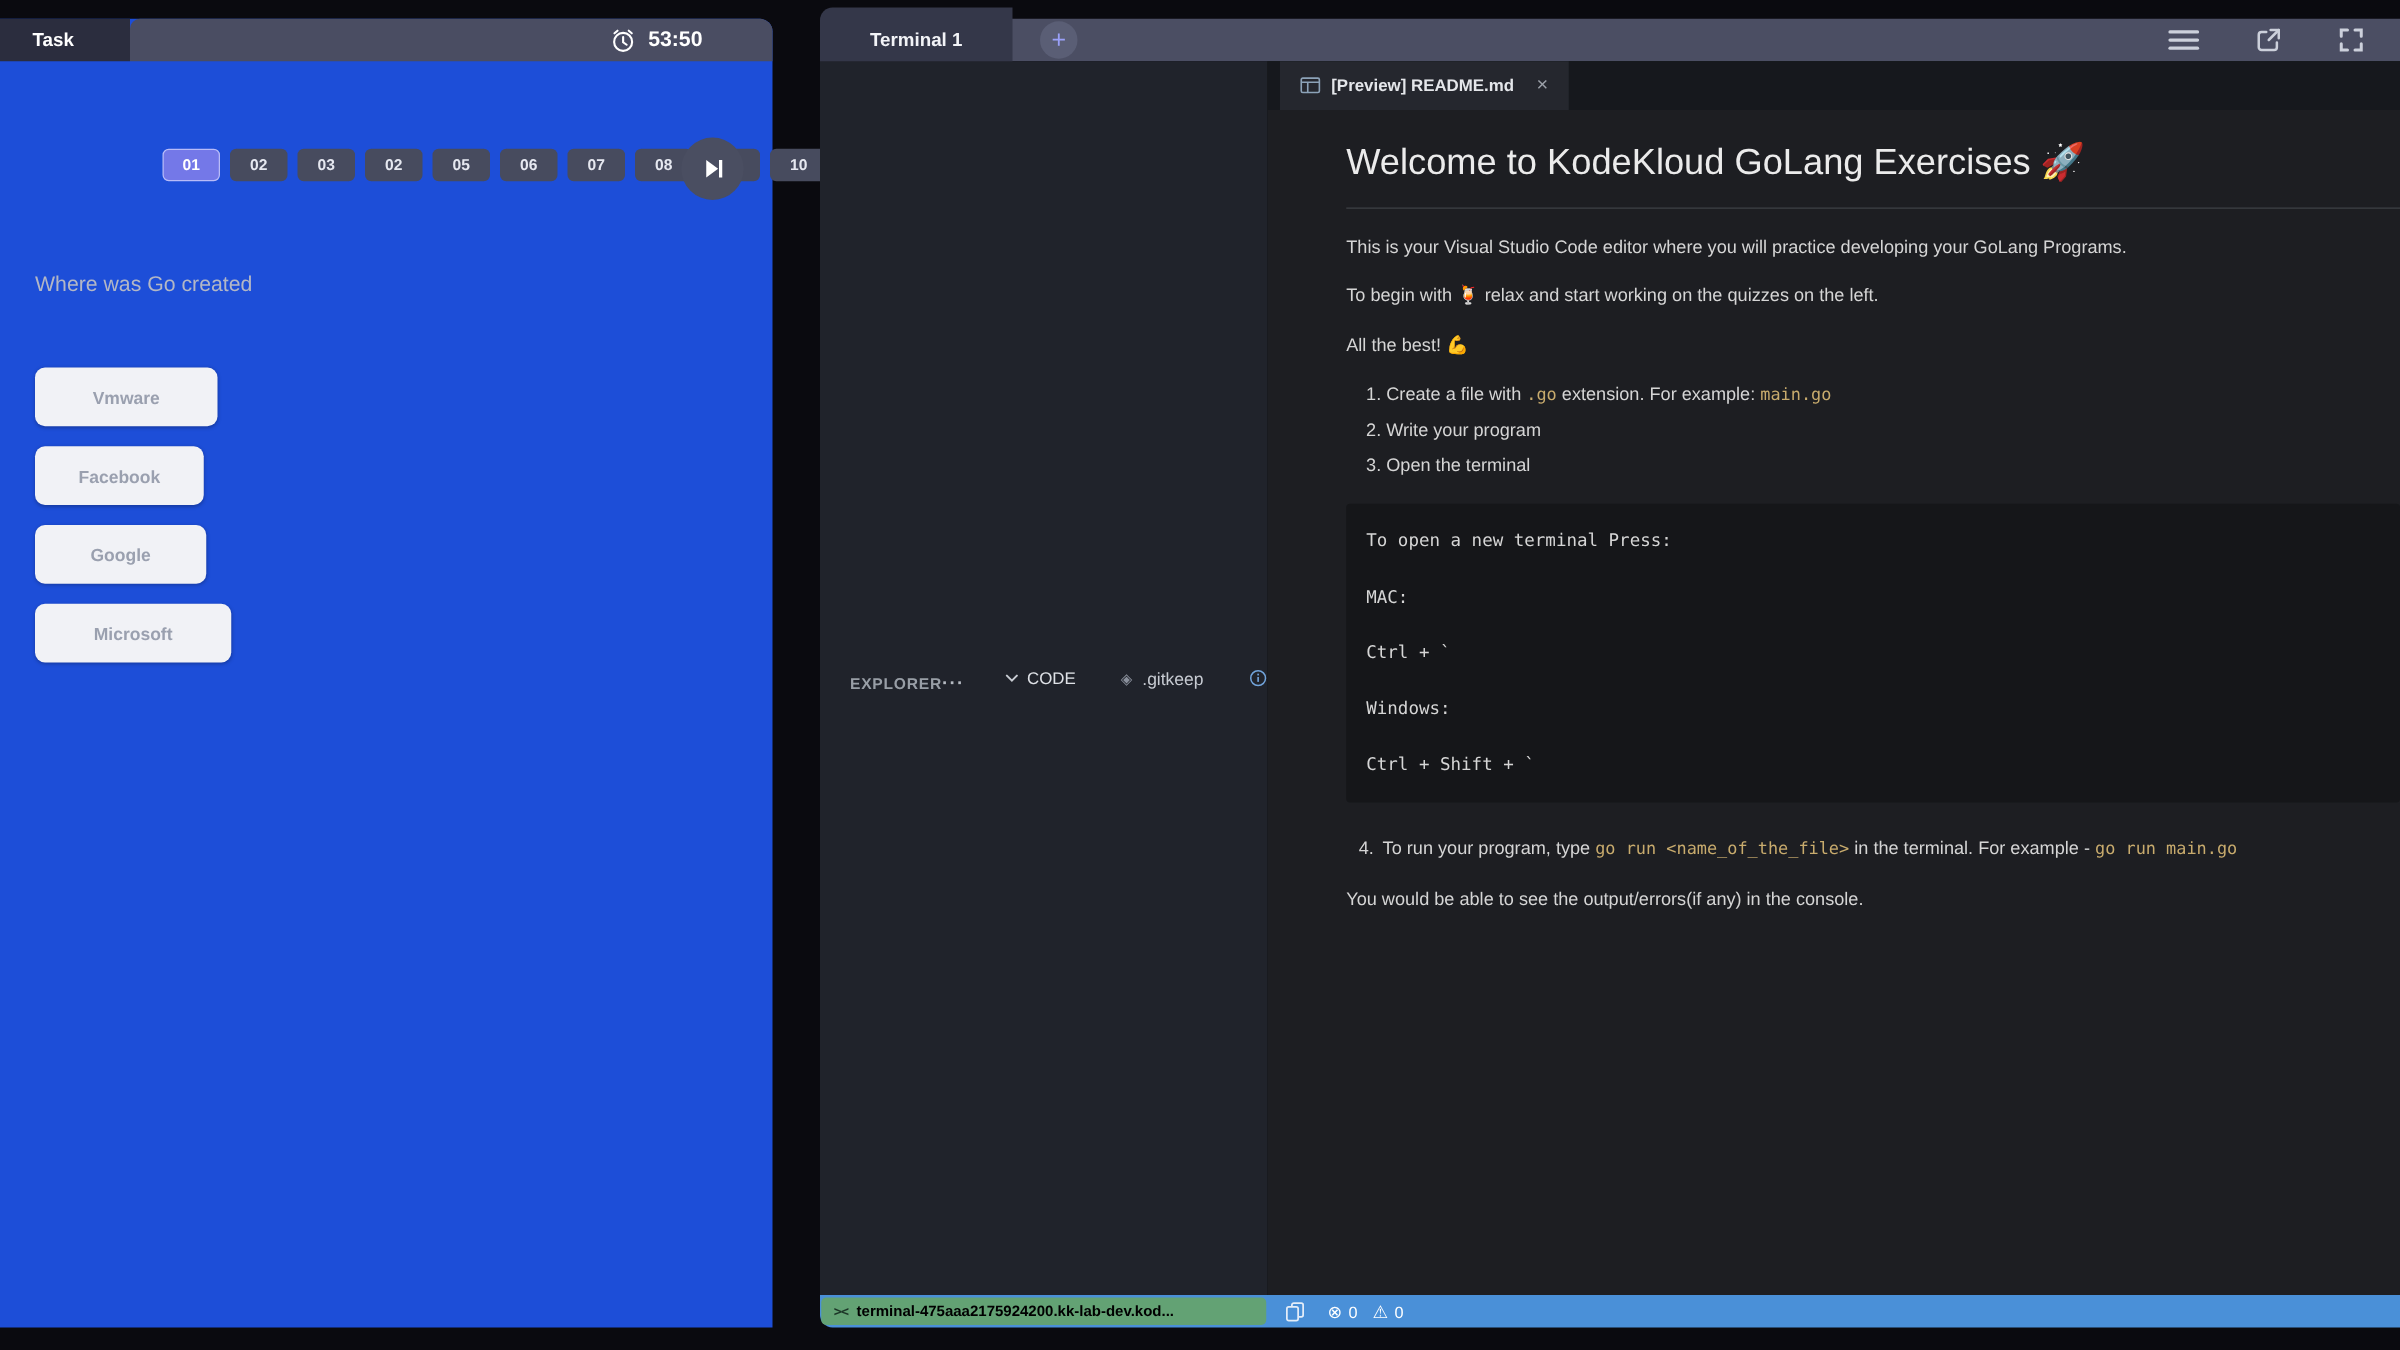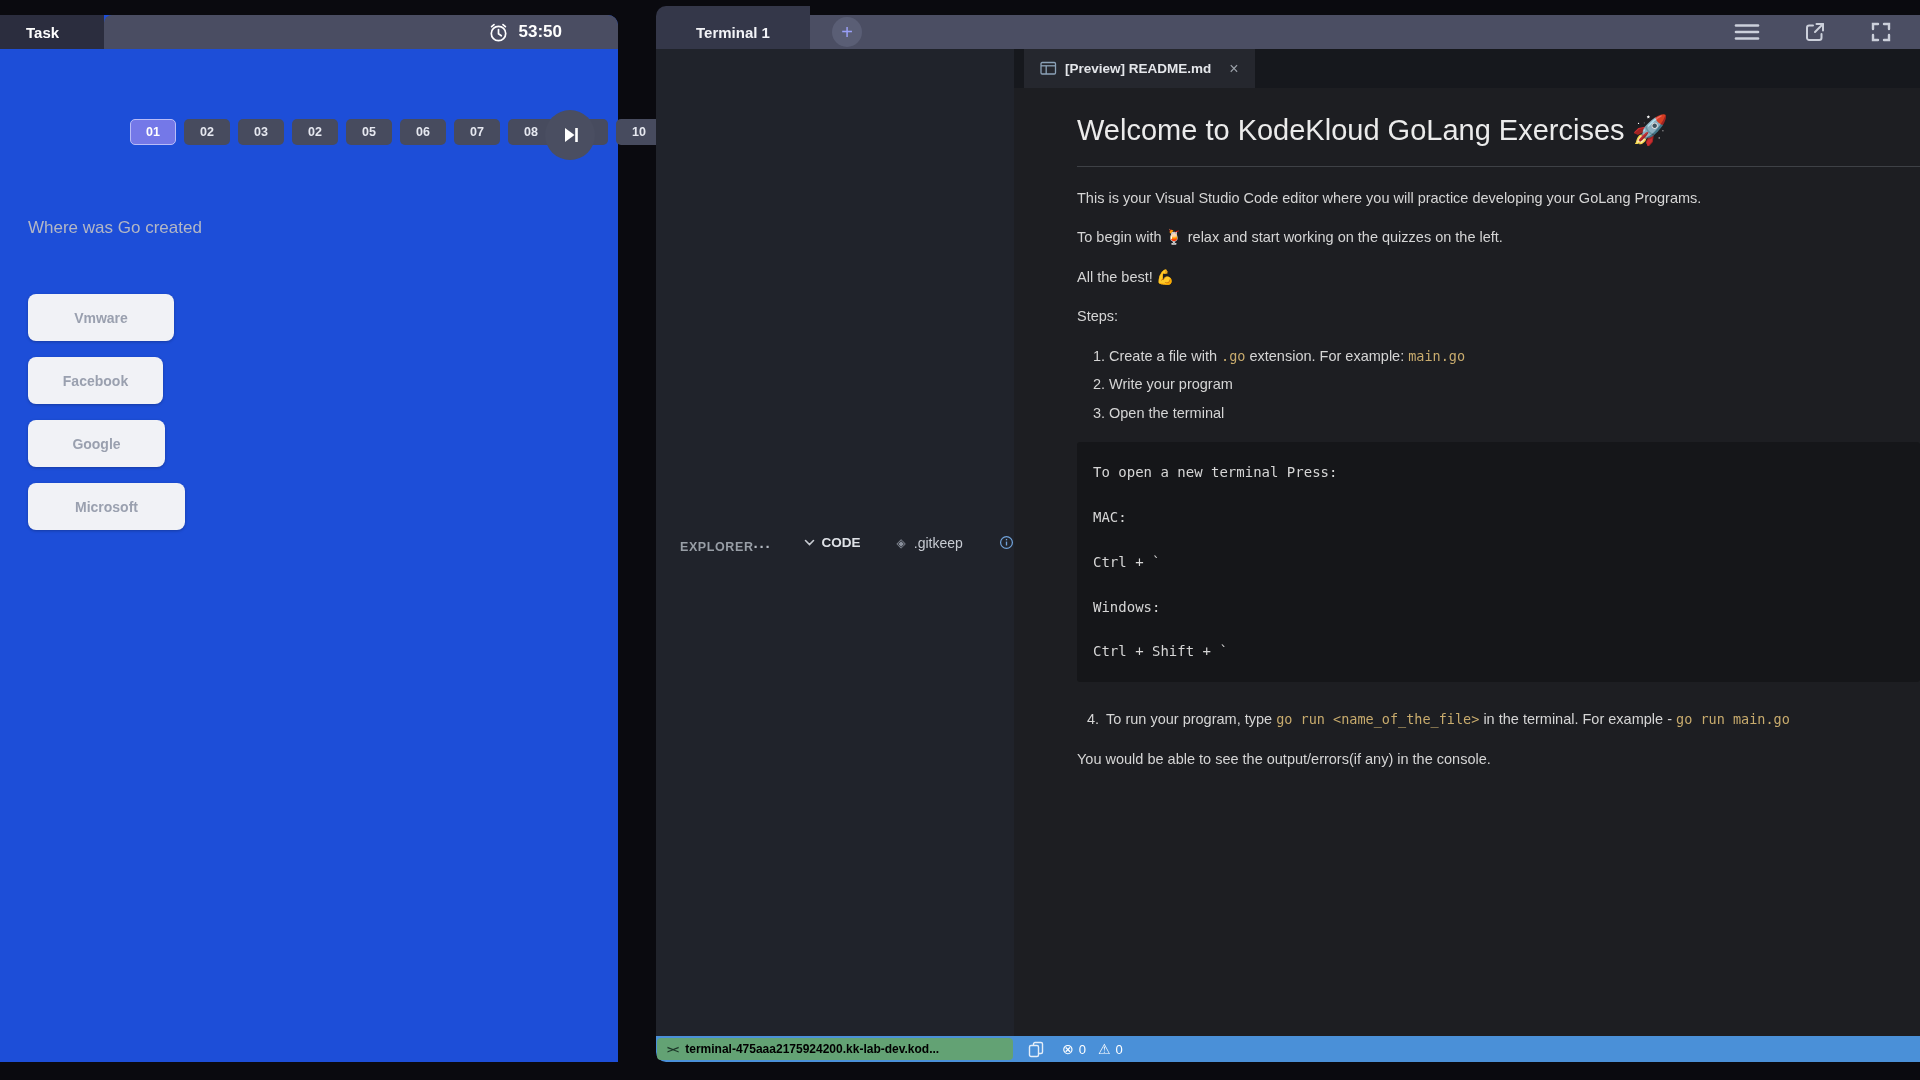--- a/index.html
+++ b/index.html
@@ -52,21 +52,21 @@
               align-items:center; justify-content:center; padding:0; }
 
   .vs-body { flex:1; display:flex; min-height:0; }
   .sidebar { width:358px; background:#20232b; display:flex; flex-direction:row; flex:none; }
   .explorer-row { display:flex; justify-content:space-between; align-items:center;
                   padding:16px 20px 8px 24px; }
   .explorer-title { font-size:12.5px; font-weight:600; letter-spacing:0.6px; color:#989ea6; }
   .ellipsis { color:#b5bac2; font-size:15px; font-weight:bold; letter-spacing:1px;
               background:none; border:none; cursor:pointer; }
   .tree-row { display:flex; align-items:center; gap:7px; padding:5px 0 5px 12px; cursor:pointer; }
-  .tree-row.folder { font-size:13.5px; font-weight:bold; color:#dfe2e7;text-align:center; }
+  .tree-row.folder { font-size:13.5px; font-weight:normal; color:#dfe2e7;text-align:center; }
   .file-row { display:flex; align-items:center; gap:8px; padding:5px 0 5px 36px;
               font-size:14px; color:#c7cbd2; cursor:pointer; }
   .sidebar-spacer { flex:1; }
   .outline-row { border-top:1px solid #2e323b; height:25px; display:flex;
                  align-items:center; gap:7px; padding-left:16px; cursor:pointer;
                  font-size:12.5px; font-weight:bold; color:#c3c7ce; }
 
   .editor { flex:1; min-width:0; display:flex; flex-direction:column; background:#1d1e22; }
   .tabstrip { height:39px; background:#16181d; display:flex; flex:none; }
   .editor-tab { margin-left:10px; height:39px; padding:0 16px; background:#25272e;
@@ -263,21 +263,20 @@
             <span>×</span>
           </button>
         </div>
       </div>
 
       <div class="md-content">
         <h1>Welcome to KodeKloud GoLang Exercises 🚀</h1>
         <p>This is your Visual Studio Code editor where you will practice developing your GoLang Programs.</p>
         <p>To begin with 🍹 relax and start working on the quizzes on the left.</p>
         <p>All the best! 💪</p>
-        <p>Steps:</p>
         <ol>
           <li><span>Create a file with </span><code>.go</code><span> extension. For example: </span><code>main.go</code></li>
           <li>Write your program</li>
           <li>Open the terminal</li>
         </ol>
         <div class="code-block">To open a new terminal Press:
 
 MAC:
 
 Ctrl + `

